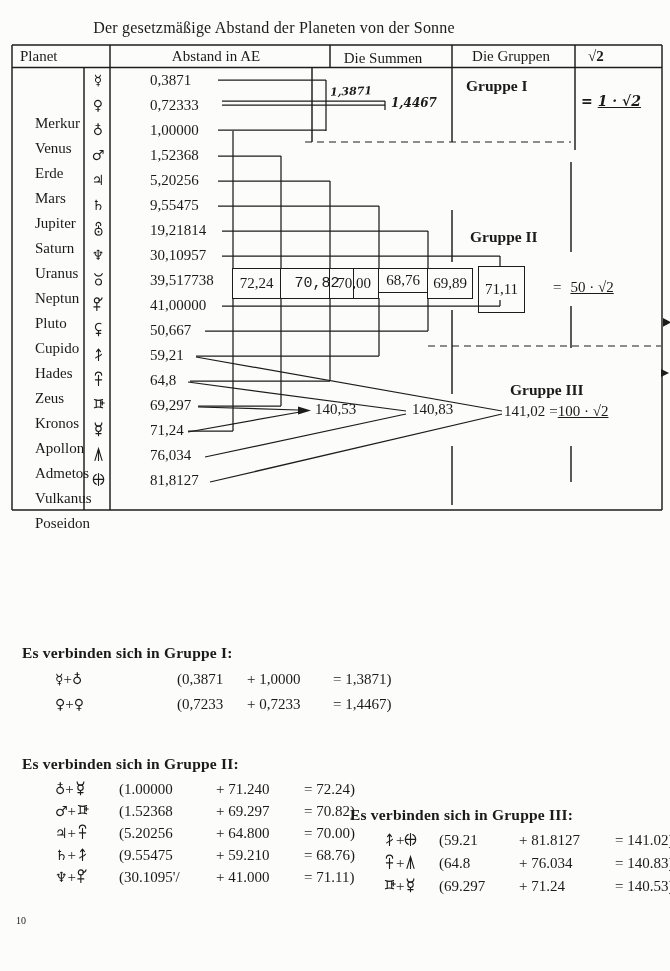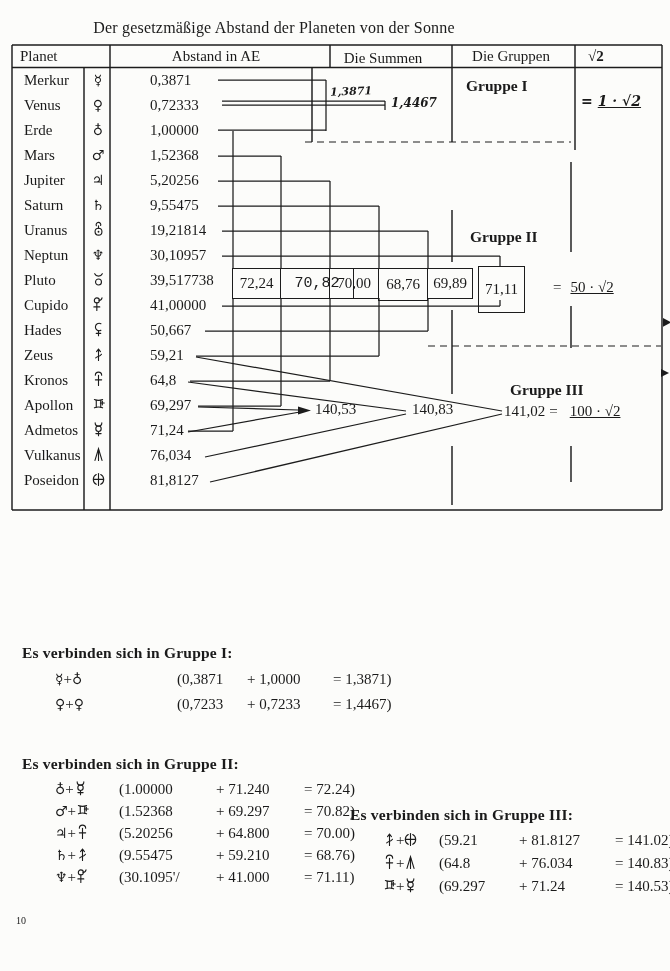--- a/index.html
+++ b/index.html
@@ -10,38 +10,38 @@
   svg.overlay{position:absolute;left:0;top:0;}
   .overlay path.ln{fill:none;stroke:#1c1c1c;stroke-width:1.25;}
   .overlay path.bd{fill:none;stroke:#1c1c1c;stroke-width:1.45;}
   .overlay path.dash{fill:none;stroke:#1c1c1c;stroke-width:1.2;stroke-dasharray:7 5;}
   .overlay path.fl{fill:#1c1c1c;stroke:none;}
   .hdr{font-size:15px;line-height:20px;}
   .hcell{top:46px;}
   .sumbox{border:1.4px solid #1c1c1c;display:flex;align-items:center;justify-content:center;
           font-size:15px;box-sizing:border-box;}
   .prow{left:12px;height:25px;line-height:25px;font-size:15px;}
-  .prow .pname{position:absolute;left:12px;}
+  .prow .pname{position:absolute;left:23px;margin-top:43px;}
   .prow .psym{position:absolute;left:72px;width:28px;text-align:center;}
   .prow .pval{position:absolute;left:138px;}
   .sym{font-family:"DejaVu Sans",sans-serif;font-size:14px;}
   .sym svg{vertical-align:-3px;}
   .sym svg path,.sym svg circle{fill:none;stroke:#1c1c1c;stroke-width:1.2;stroke-linecap:round;}
   .sym svg circle.fill,.sym svg path.fill{fill:#1c1c1c;stroke:none;}
   .glabel{font-size:15.5px;font-weight:bold;}
   .hand{font-family:"DejaVu Serif",serif;font-style:italic;font-weight:bold;}
   .hw1{left:330px;top:85px;font-size:11px;transform:rotate(-2deg);}
   .hw2{left:391px;top:96px;font-size:12px;}
   .hw3{left:581px;top:93px;font-size:14px;}
   .hw3 .uexp{text-decoration:underline;margin-left:5px;}
   .sq2{left:553px;top:279px;font-size:15px;}
   .sq2 .uexp{text-decoration:underline;margin-left:9px;}
   .g3num{font-size:15px;}
   .g3final{left:504px;top:403px;font-size:15px;}
-  .g3final .uexp{text-decoration:underline;margin-left:12px;}
+  .g3final .uexp{text-decoration:underline;margin-left:0;}
   .g3final .eq{margin-left:4px;}
   .section .shead{font-size:15.5px;font-weight:bold;letter-spacing:.2px;margin-bottom:5px;}
   .fline{padding-left:33px;white-space:nowrap;font-size:15px;}
   .fline .pair{display:inline-block;}
   .fline .p0,.fline .p1{display:inline-block;}
   .sec0 .fline{height:25px;line-height:25px;}
   .sec1 .fline{height:22px;line-height:22px;}
   .sec2 .fline{height:23px;line-height:23px;}
   .sec0 .pair{width:122px;} .sec1 .pair{width:64px;} .sec2 .pair{width:56px;}
   .sec0 .p0{width:70px;} .sec0 .p1{width:86px;}
@@ -259,21 +259,21 @@
             <path d="M1.6 8.9 H12.4"></path>
           </svg></span>
         <span class="pval">81,8127</span>
       </div>
     </div>
 
   <div id="sumboxes">
       <div class="abs sumbox" style="left: 232px; top: 268px; width: 49px; height: 31px;">72,24</div>
       <div class="abs sumbox" style="left: 280px; top: 268px; width: 74px; height: 31px; font-family: Liberation Mono, monospace;">70,82</div>
       <div class="abs sumbox" style="left: 329px; top: 268px; width: 50px; height: 31px;">70,00</div>
-      <div class="abs sumbox" style="left: 378px; top: 268px; width: 50px; height: 33px;">68,76</div>
+      <div class="abs sumbox" style="left: 378px; top: 268px; width: 50px; height: 25px;">68,76</div>
       <div class="abs sumbox" style="left: 427px; top: 268px; width: 46px; height: 31px;">69,89</div>
       <div class="abs sumbox" style="left: 478px; top: 266px; width: 47px; height: 47px;">71,11</div>
     </div>
 
   <div class="abs glabel" style="left:466px;top:77px;">Gruppe I</div>
   <div class="abs hand hw1">1,3871</div>
   <div class="abs hand hw2">1,4467</div>
   <div class="abs hand hw3">
     <span>=</span><span class="uexp">1 · √2</span>
   </div>

